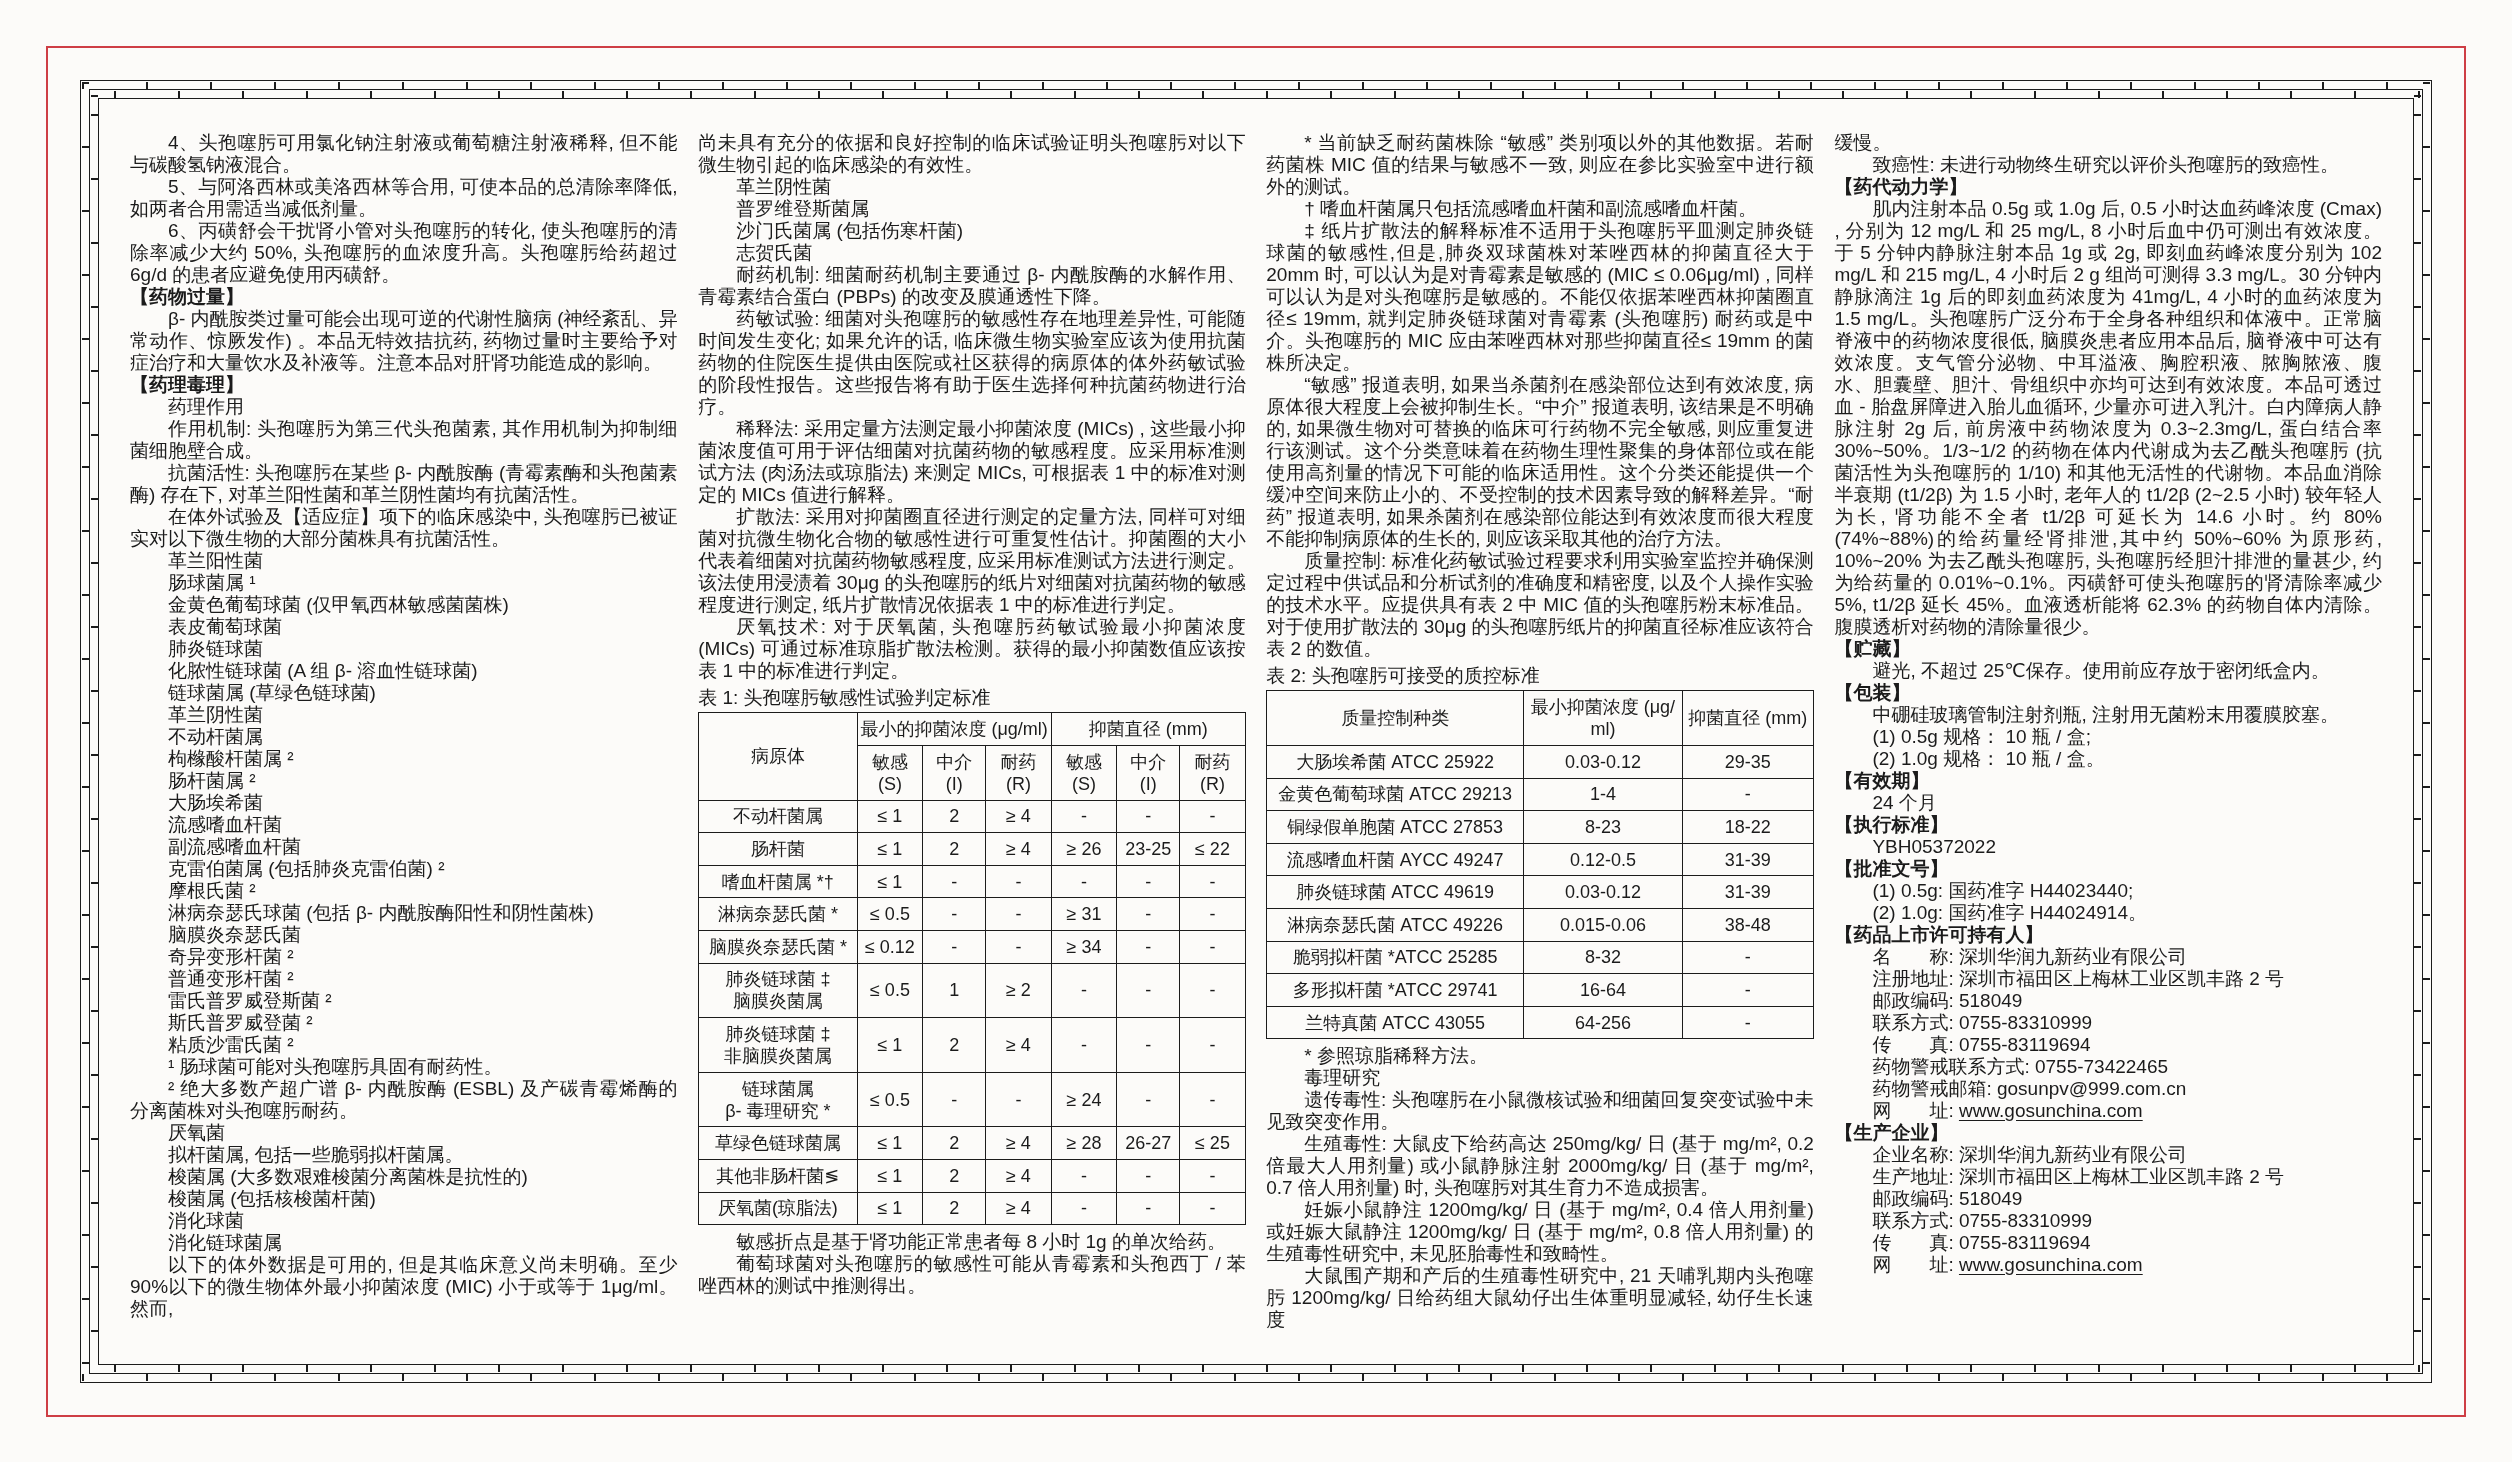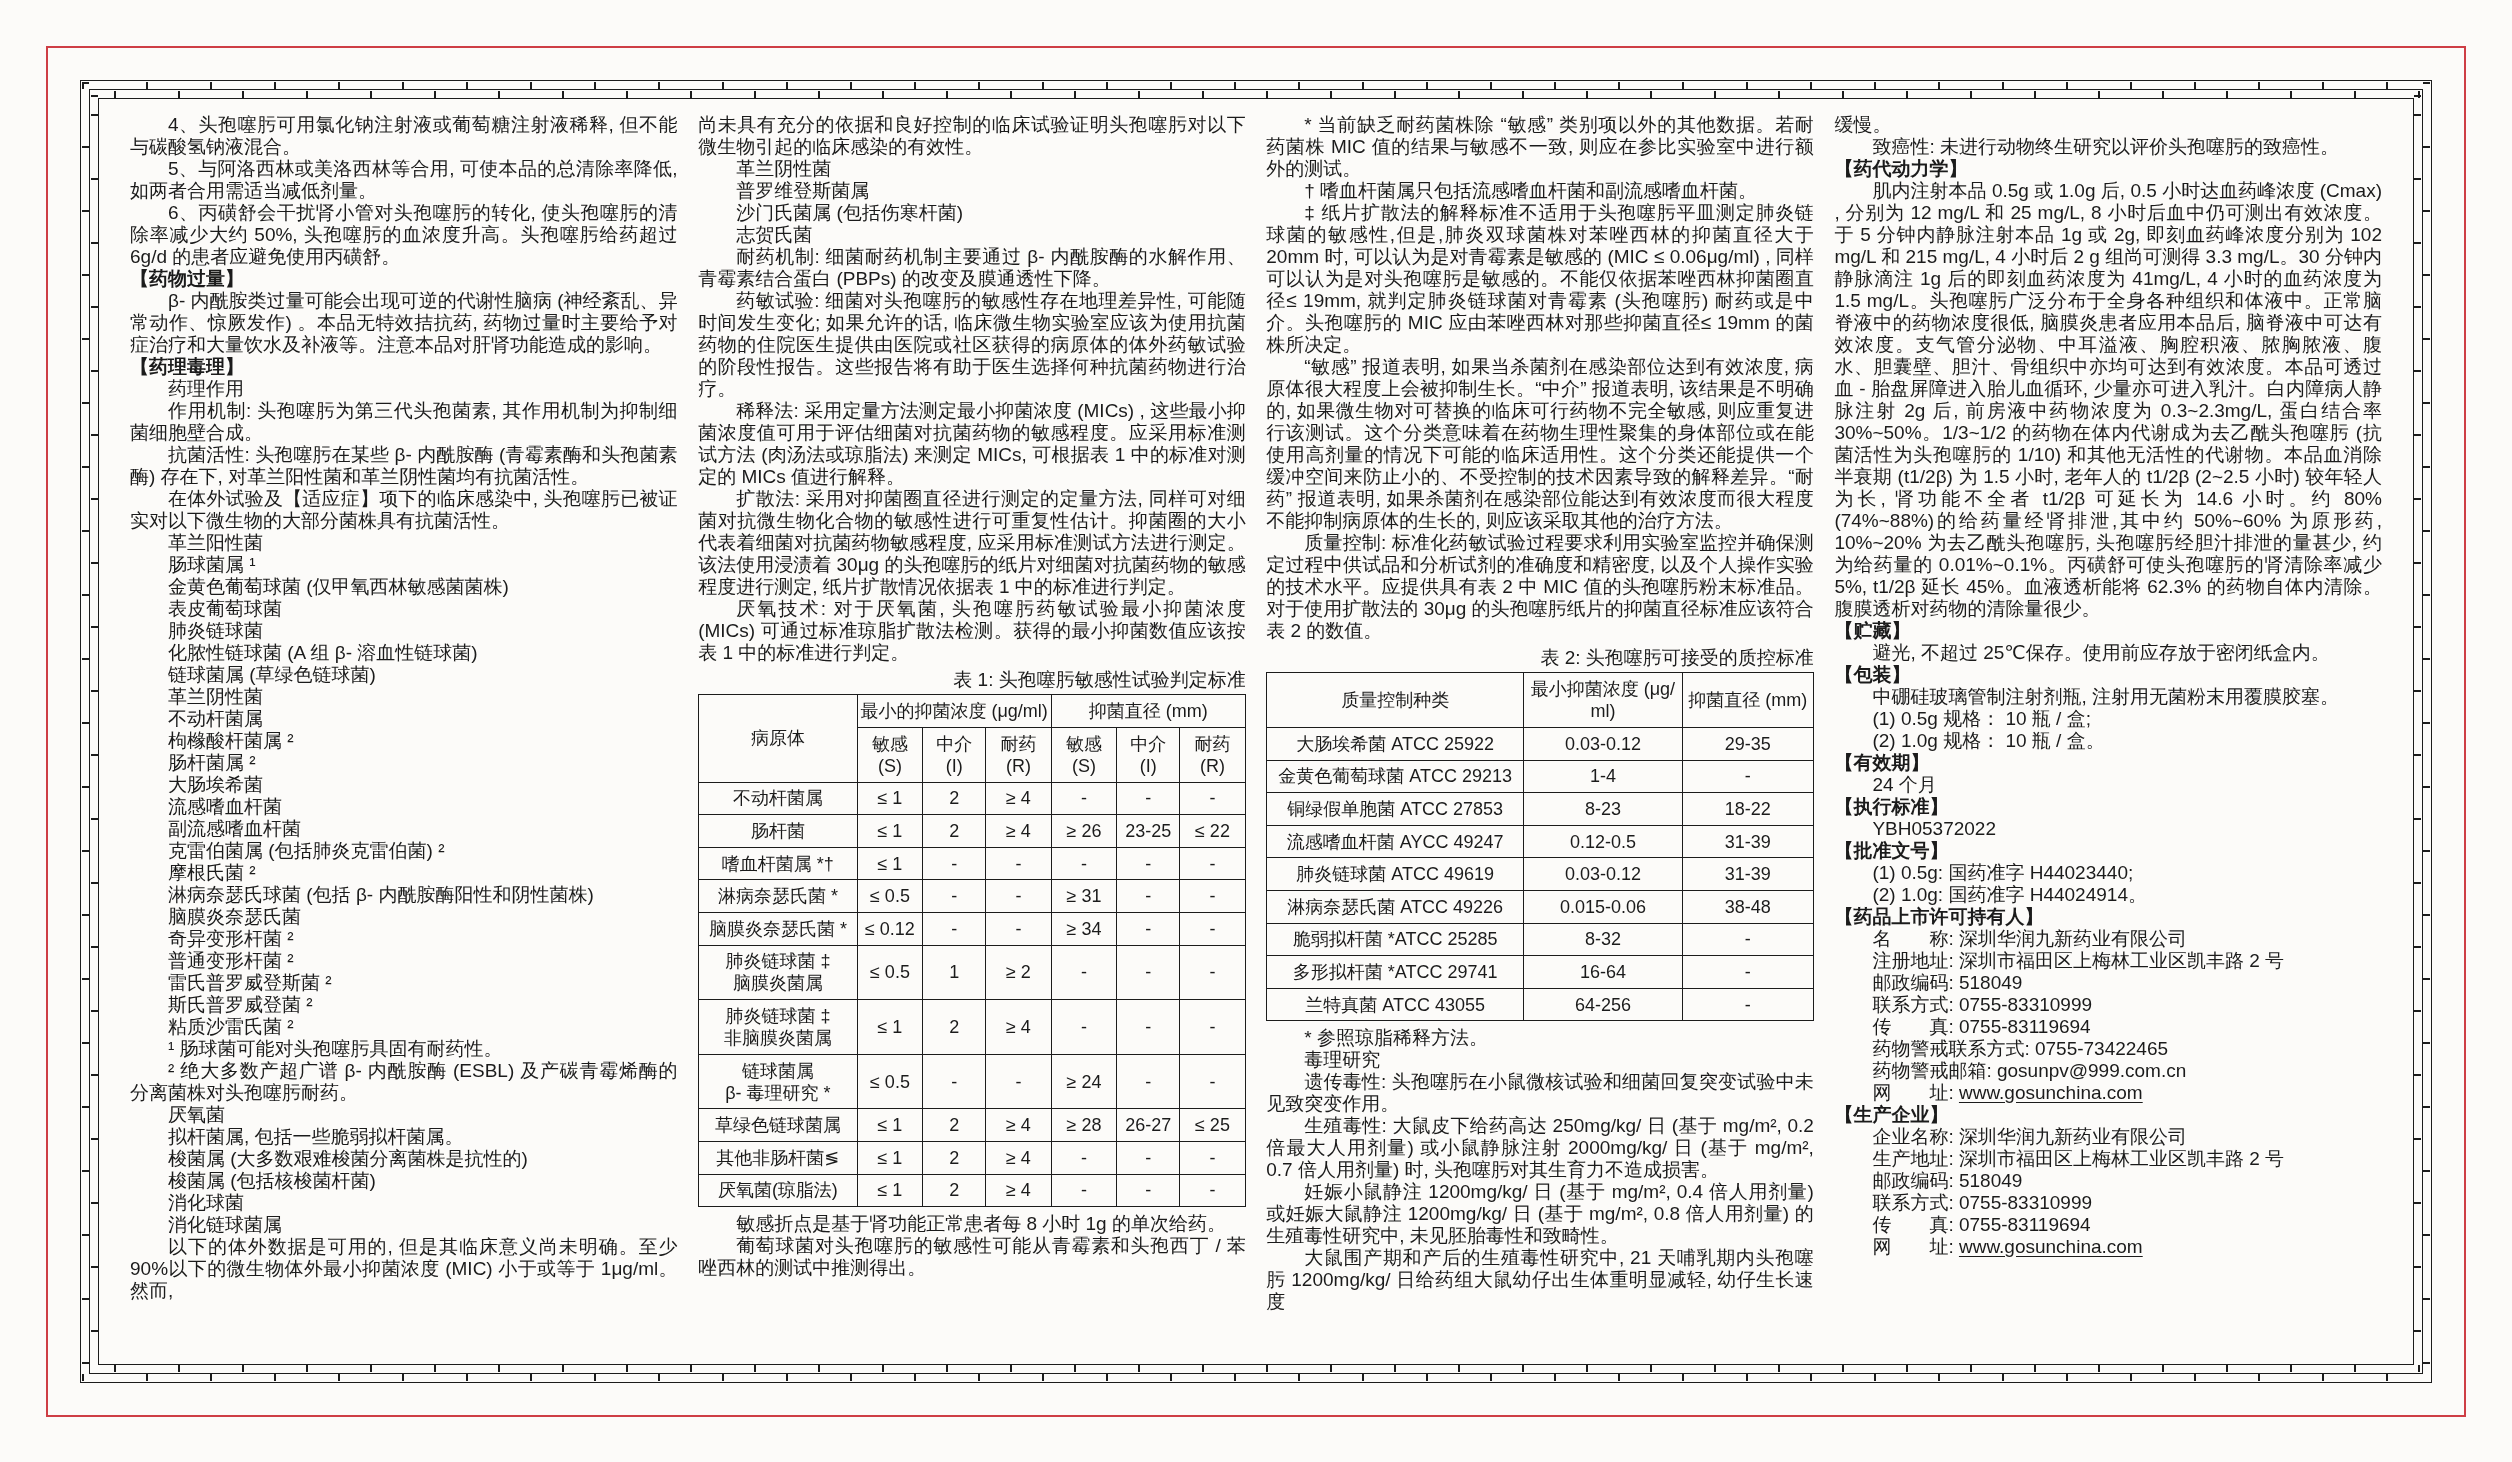--- a/index.html
+++ b/index.html
@@ -19,29 +19,29 @@
   .tick.h.t2x{top:91px;background-position-x:32px}
   .tick.h.b1x{bottom:82px}
   .tick.h.b2x{bottom:91px;background-position-x:32px}
   .tick.v{top:82px;bottom:82px;width:7.3px;
     background:repeating-linear-gradient(180deg,#1c1c1c 0 1.8px,transparent 1.8px 64px);}
   .tick.v.l1x{left:82px}
   .tick.v.l2x{left:91px;background-position-y:32px}
   .tick.v.r1x{right:82px}
   .tick.v.r2x{right:91px;background-position-y:32px}
   
-  .content{position:absolute;inset:100px;padding:14px 30px;display:flex;gap:20.5px;}
+  .content{position:absolute;inset:100px;padding:32px 30px;display:flex;gap:20.5px;}
   .colm{flex:1 1 0;min-width:0;overflow:hidden;}
   .blk{font-size:19px;line-height:22px;margin:0;}
   .p{text-indent:2em;text-align:justify;}
   .pn{text-align:justify;}
   .h{font-weight:700;}
   .li{padding-left:2em;}
   .lu{padding-left:2em;}
-  .c{text-align:right;margin:4.8px 0 3.6px;}
+  .c{text-align:left;margin:4.8px 0 3.6px;}
   .url{text-decoration:underline;text-underline-offset:3px;margin-top:22px;}
   
   table.tbl{border-collapse:collapse;width:100%;margin:3.6px 0 6px;table-layout:fixed;}
   .tbl th,.tbl td{
     border:1.8px solid #1c1c1c;text-align:center;vertical-align:middle;
     padding:4.8px 2.4px;font-weight:400;white-space:pre-line;
     font-size:18px;line-height:22px;word-break:break-all;
   }
 </style>
 </head>

